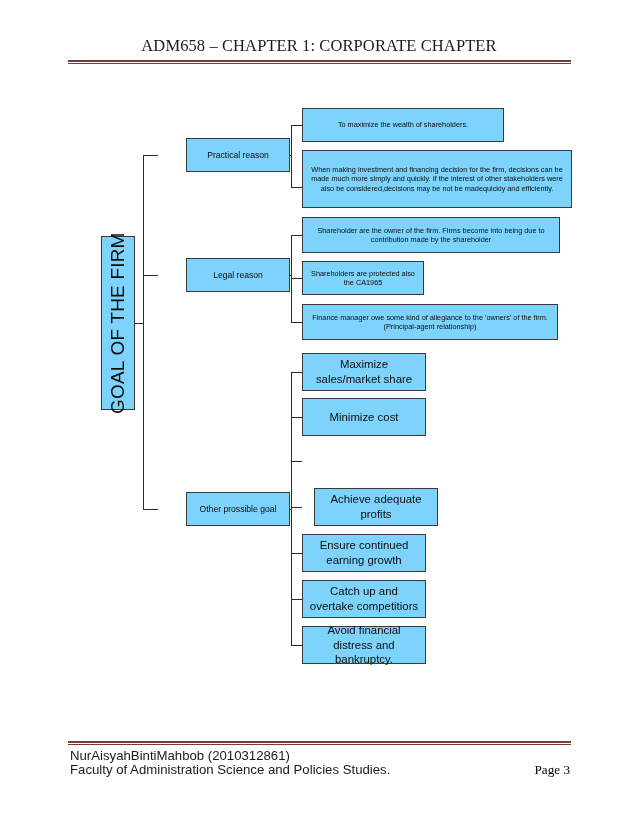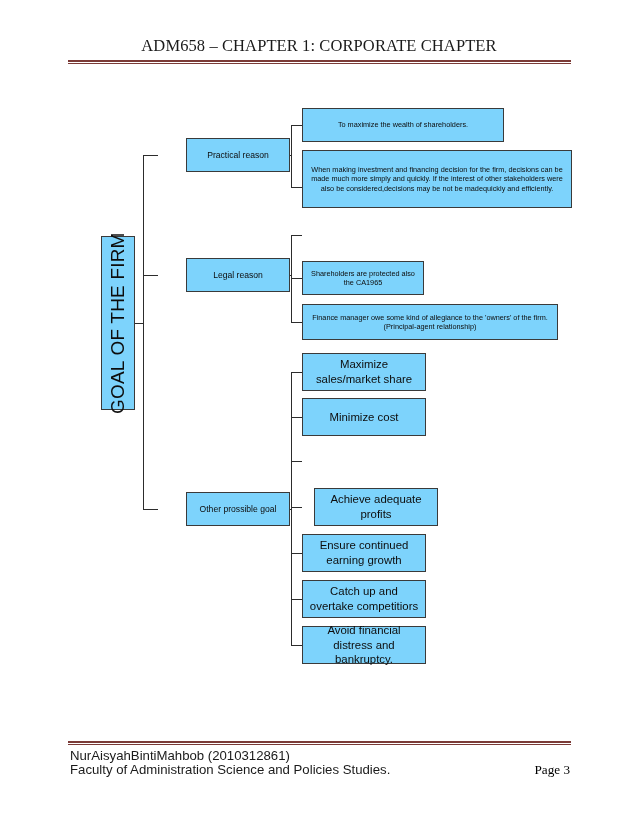--- a/index.html
+++ b/index.html
@@ -145,20 +145,21 @@
       <span class="rot">GOAL OF THE FIRM</span>
     </div>
 
     <div class="node mid mid-a">Practical reason</div>
     <div class="node mid mid-b">Legal reason</div>
     <div class="node mid mid-c">Other prossible goal</div>
 
     <div class="node det det-a">To maximize the wealth of shareholders.</div>
     <div class="node det det-b">When making investment and financing decision for the firm, decisions can be made much more simply and quickly. If the interest of other stakeholders were also be considered,decisions may be not be madequickly and efficiently.</div>
 
+    <div class="node det det-c">Shareholder are the owner of the firm. Firms become into being due to contribution made by the shareholder</div>
     <div class="node det det-d">Shareholders are protected also the CA1965</div>
     <div class="node det det-e">Finance manager owe some kind of allegiance to the 'owners' of the firm. (Principal-agent relationship)</div>
 
     <div class="node goal g1">Maximize sales/market share</div>
     <div class="node goal g2">Minimize cost</div>
     <div class="node goal g4">Achieve adequate profits</div>
     <div class="node goal g5">Ensure continued earning growth</div>
     <div class="node goal g6">Catch up and overtake competitiors</div>
     <div class="node goal g7">Avoid financial distress and bankruptcy.</div>
   </div>

